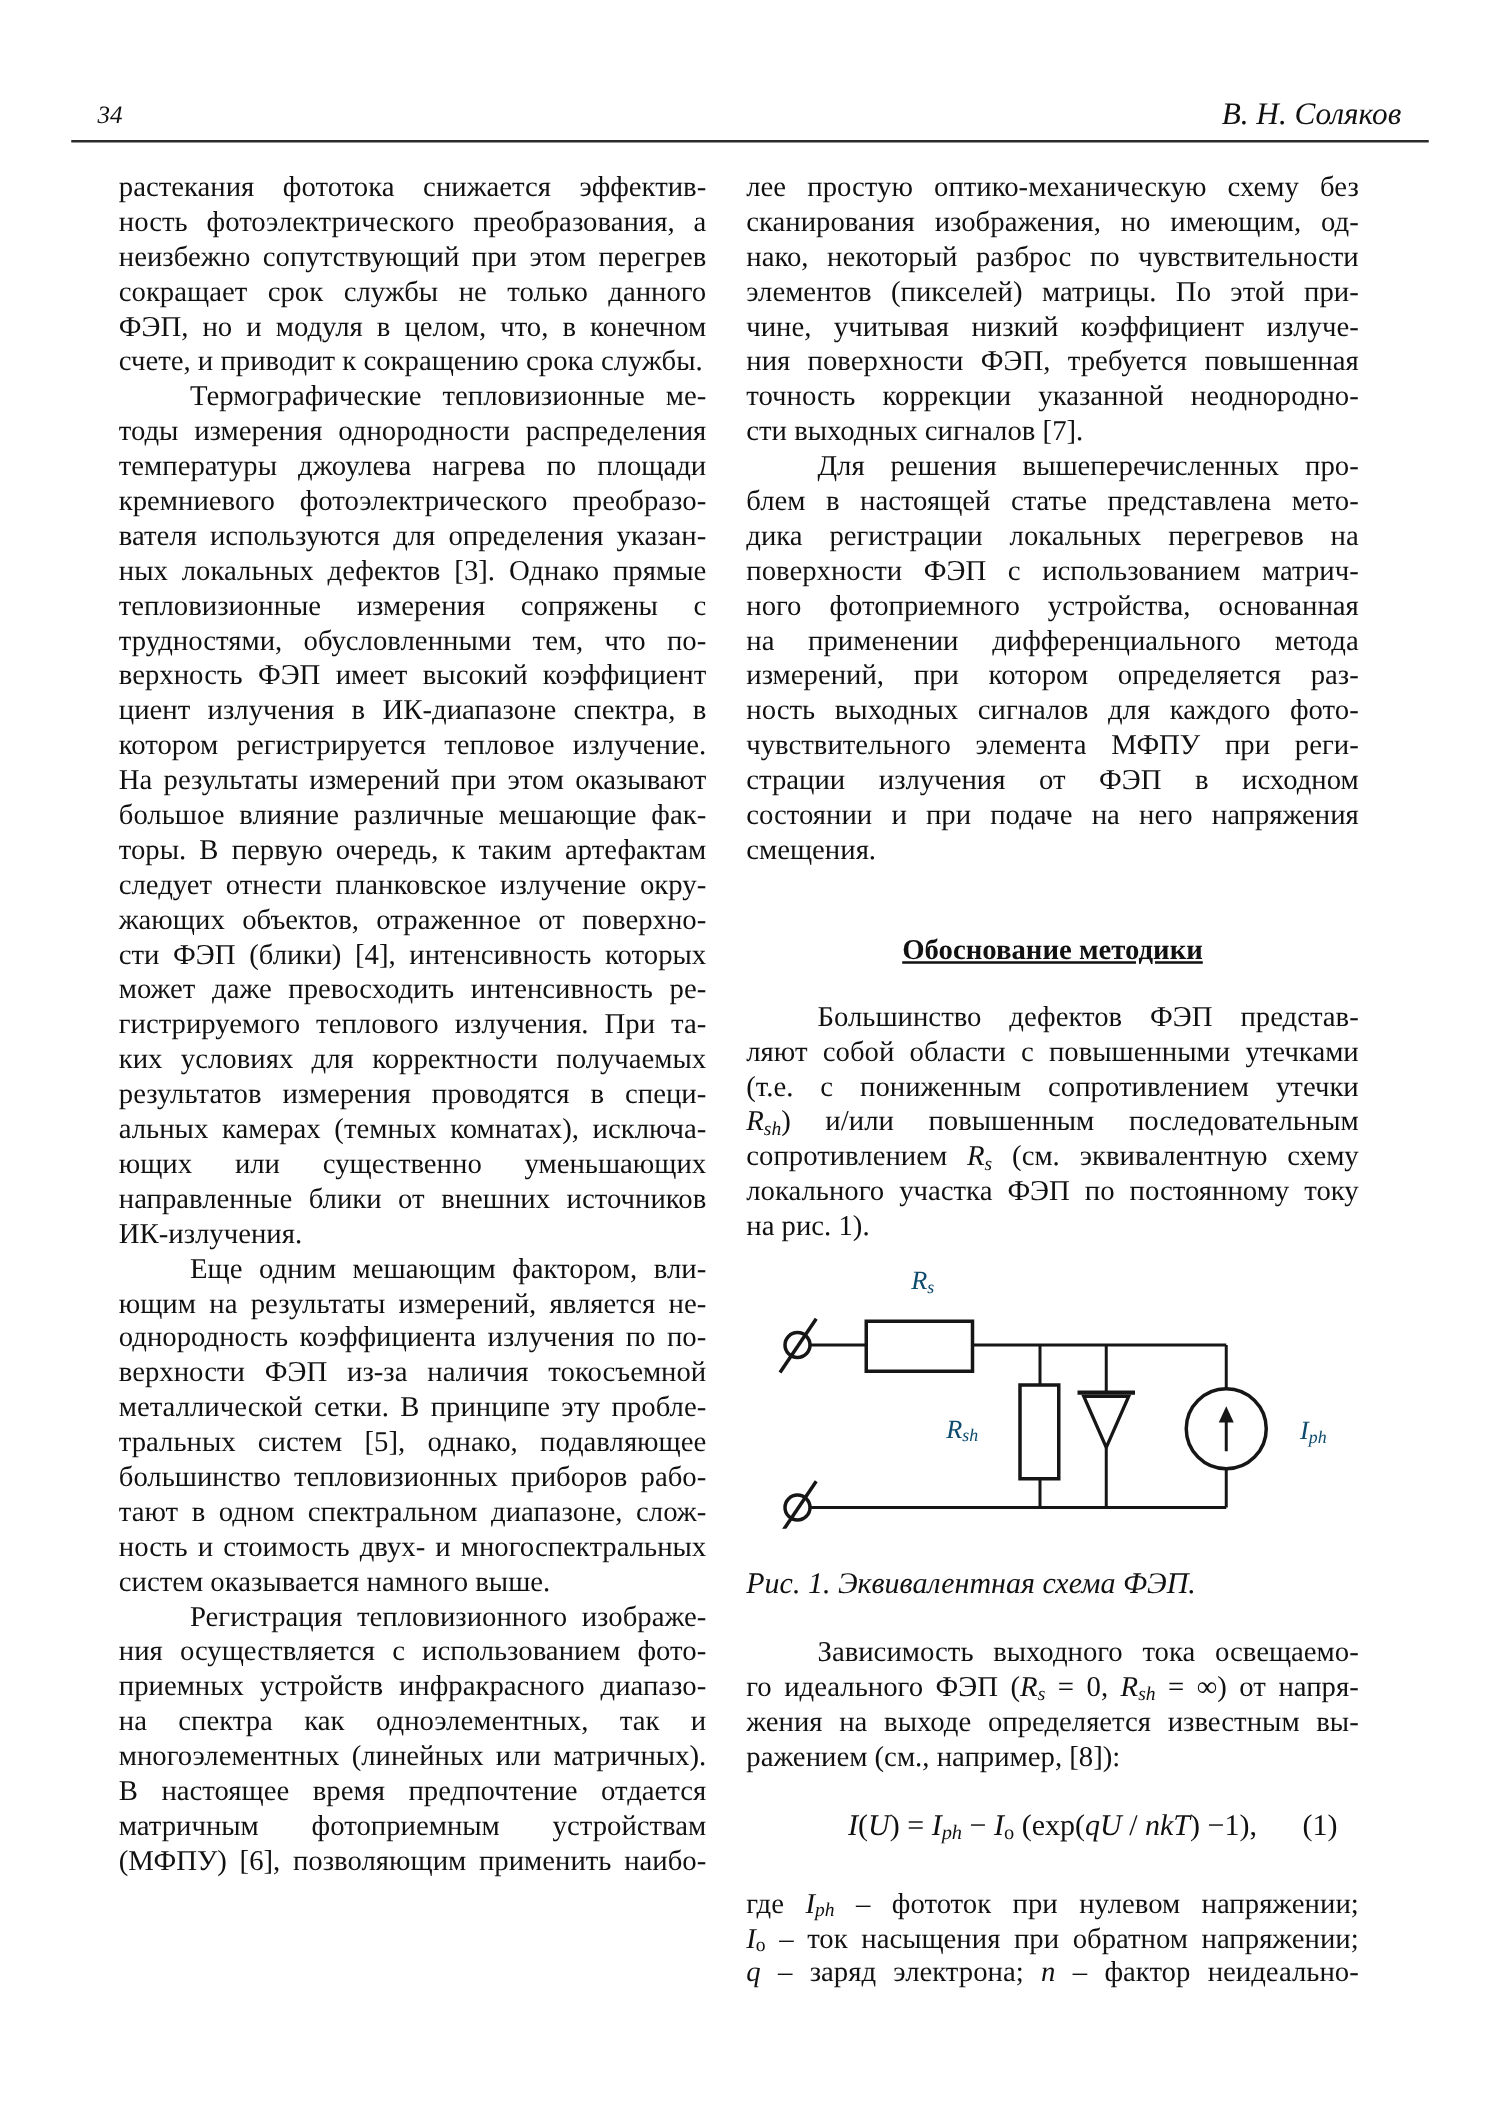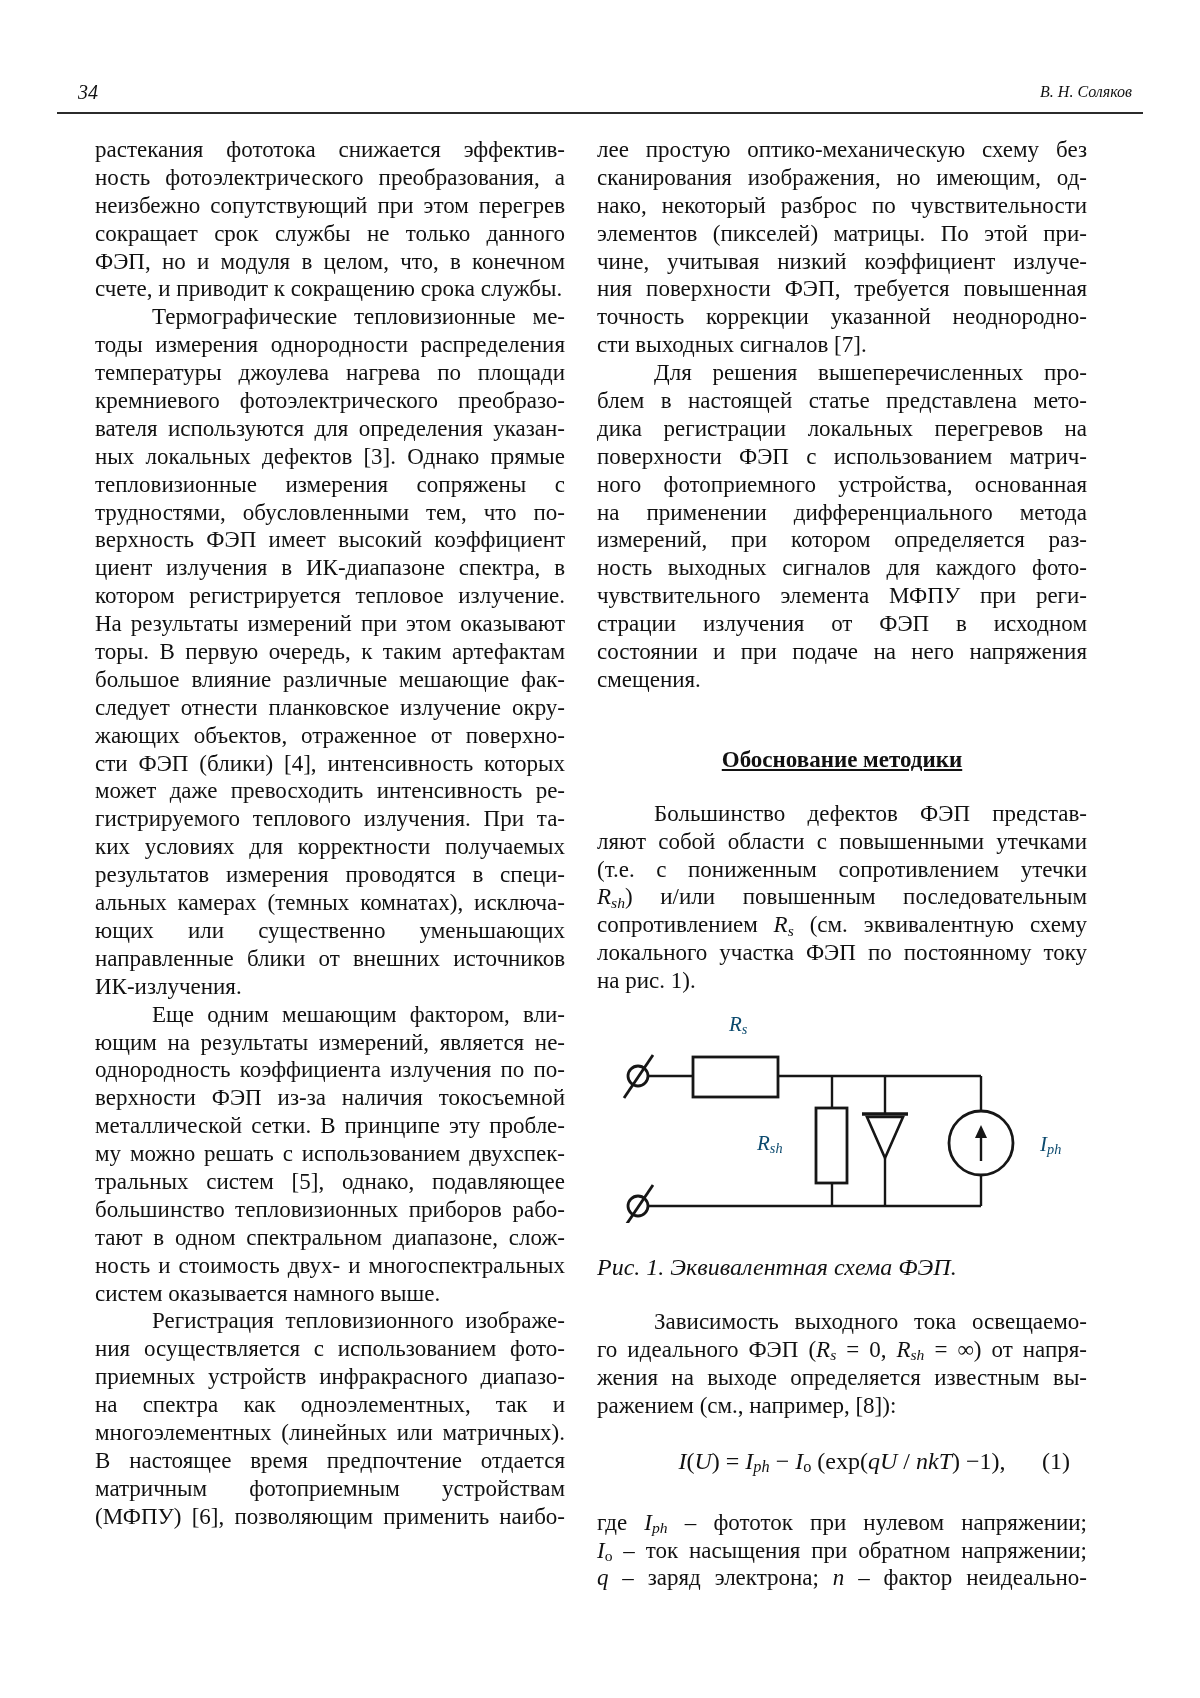--- a/index.html
+++ b/index.html
@@ -1,20 +1,20 @@
 <!DOCTYPE html>
 <html lang="ru"><head>
 <meta charset="utf-8">
 <style>
   html,body{margin:0;padding:0;background:#ffffff;}
   .page{position:relative;width:1200px;height:1698px;background:#fff;overflow:hidden;
         font-family:"Liberation Serif","DejaVu Serif",serif;color:#111;}
   
   .pgnum{position:absolute;left:78px;top:80px;font-style:italic;font-size:20px;line-height:24px;text-align:right;}
-  .author{position:absolute;right:68px;top:80px;font-style:italic;font-size:16px;line-height:24px;font-family:Liberation Serif, serif;}
+  .author{position:absolute;right:79px;top:80px;font-style:italic;font-size:25px;line-height:24px;font-family:Liberation Serif, serif;}
   .rule{position:absolute;left:57px;top:112px;width:1086px;height:2px;background:#2b2b2b;}
   
   .col{position:absolute;top:136px;font-size:23px;line-height:27.9px;}
   .col-left{left:95px;width:470px;}
   .col-right{left:597px;width:490px;}
   .tl{text-align:justify;text-align-last:justify;height:27.9px;}
   .tl.ll{text-align-last:left;}
   .tl.ind{padding-left:57px;}
   .it{font-style:italic;}
   .sb{font-size:0.68em;position:relative;top:0.22em;letter-spacing:0;}
@@ -58,41 +58,40 @@
         <div class="tl"><span>температуры джоулева нагрева по площади</span></div>
         <div class="tl"><span>кремниевого фотоэлектрического преобразо-</span></div>
         <div class="tl"><span>вателя используются для определения указан-</span></div>
         <div class="tl"><span>ных локальных дефектов [3]. Однако прямые</span></div>
         <div class="tl"><span>тепловизионные измерения сопряжены с</span></div>
         <div class="tl"><span>трудностями, обусловленными тем, что по-</span></div>
         <div class="tl"><span>верхность ФЭП имеет высокий коэффициент</span></div>
         <div class="tl"><span>циент излучения в ИК-диапазоне спектра, в</span></div>
         <div class="tl"><span>котором регистрируется тепловое излучение.</span></div>
         <div class="tl"><span>На результаты измерений при этом оказывают</span></div>
+        <div class="tl"><span>большое влияние различные мешающие фак-</span></div>
         <div class="tl"><span>торы. В первую очередь, к таким артефактам</span></div>
-        <div class="tl"><span>большое влияние различные мешающие фак-</span></div>
         <div class="tl"><span>следует отнести планковское излучение окру-</span></div>
         <div class="tl"><span>жающих объектов, отраженное от поверхно-</span></div>
         <div class="tl"><span>сти ФЭП (блики) [4], интенсивность которых</span></div>
         <div class="tl"><span>может даже превосходить интенсивность ре-</span></div>
         <div class="tl"><span>гистрируемого теплового излучения. При та-</span></div>
         <div class="tl"><span>ких условиях для корректности получаемых</span></div>
         <div class="tl"><span>результатов измерения проводятся в специ-</span></div>
         <div class="tl"><span>альных камерах (темных комнатах), исключа-</span></div>
         <div class="tl"><span>ющих или существенно уменьшающих</span></div>
         <div class="tl"><span>направленные блики от внешних источников</span></div>
         <div class="tl ll"><span>ИК-излучения.</span></div>
       </div>
       <div>
         <div class="tl ind"><span>Еще одним мешающим фактором, вли-</span></div>
         <div class="tl"><span>ющим на результаты измерений, является не-</span></div>
         <div class="tl"><span>однородность коэффициента излучения по по-</span></div>
         <div class="tl"><span>верхности ФЭП из-за наличия токосъемной</span></div>
         <div class="tl"><span>металлической сетки. В принципе эту пробле-</span></div>
-        <div class="tl"><span>му можно решать с использованием двухспек-</span></div>
         <div class="tl"><span>тральных систем [5], однако, подавляющее</span></div>
         <div class="tl"><span>большинство тепловизионных приборов рабо-</span></div>
         <div class="tl"><span>тают в одном спектральном диапазоне, слож-</span></div>
         <div class="tl"><span>ность и стоимость двух- и многоспектральных</span></div>
         <div class="tl ll"><span>систем оказывается намного выше.</span></div>
       </div>
       <div>
         <div class="tl ind"><span>Регистрация тепловизионного изображе-</span></div>
         <div class="tl"><span>ния осуществляется с использованием фото-</span></div>
         <div class="tl"><span>приемных устройств инфракрасного диапазо-</span></div>

